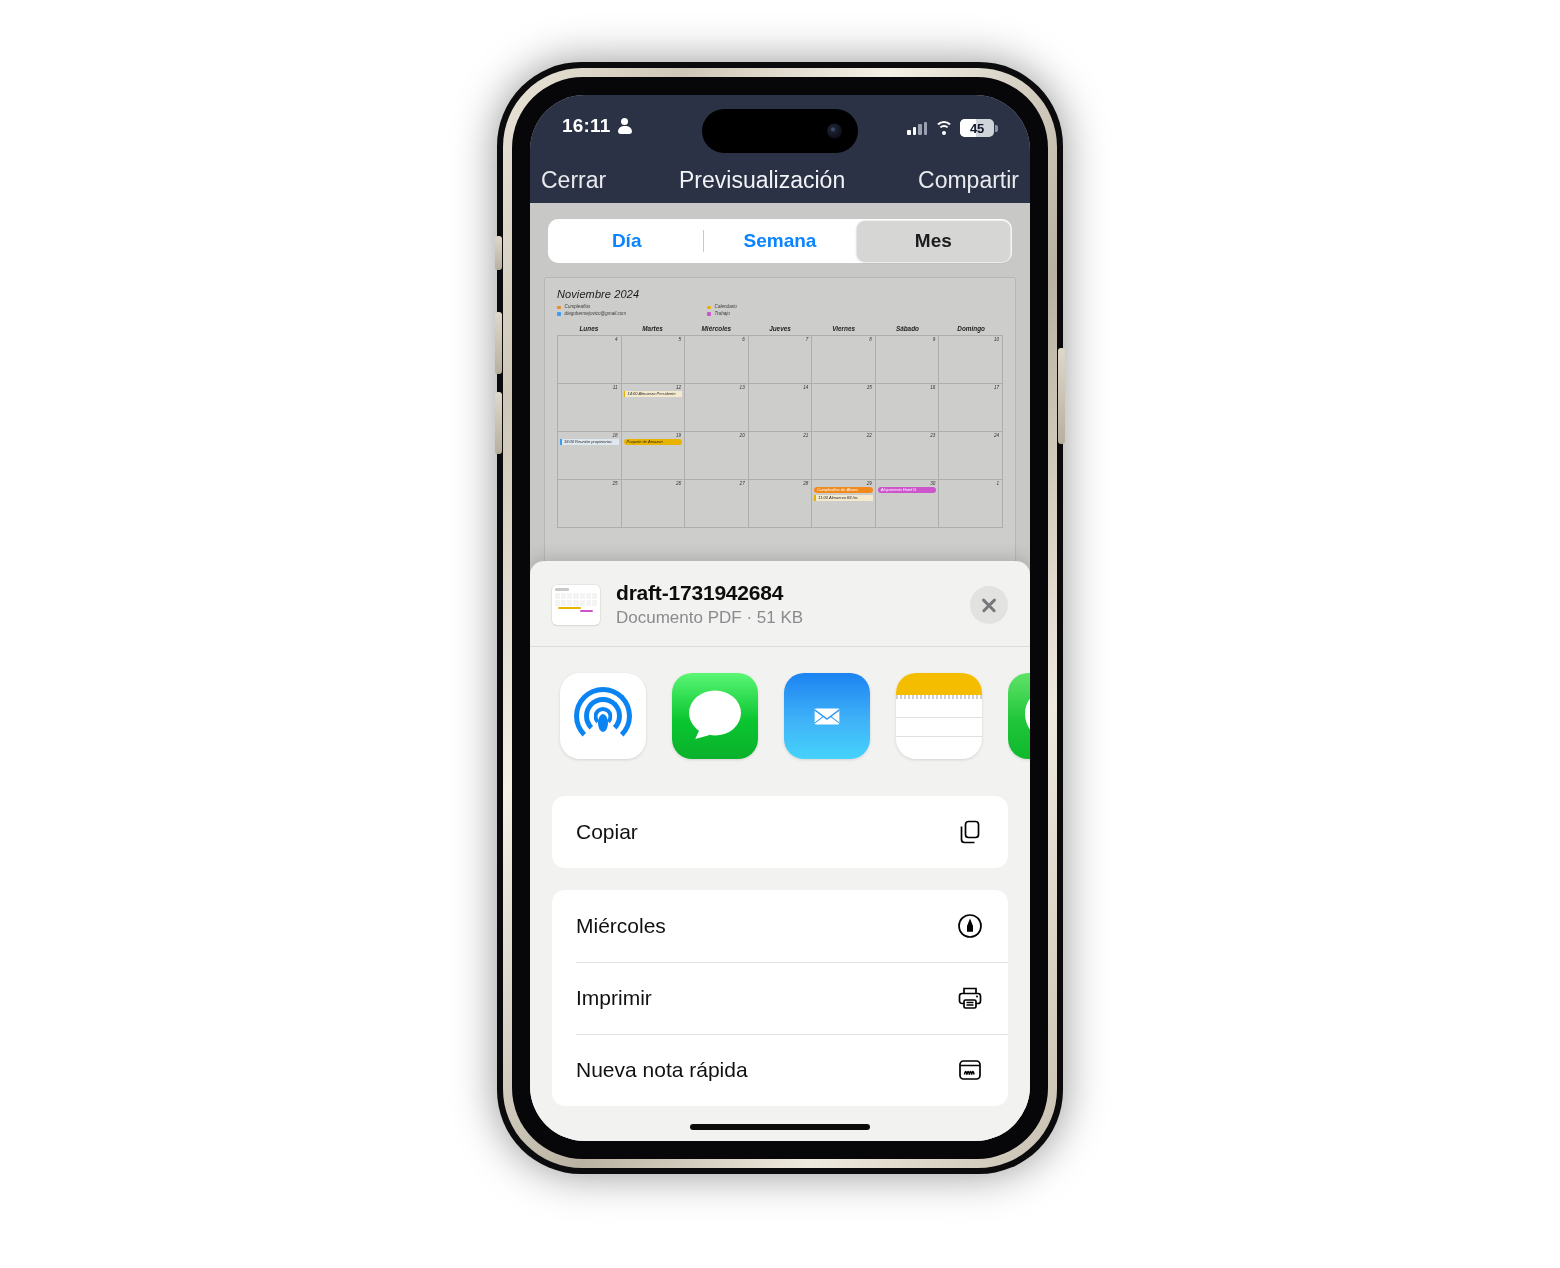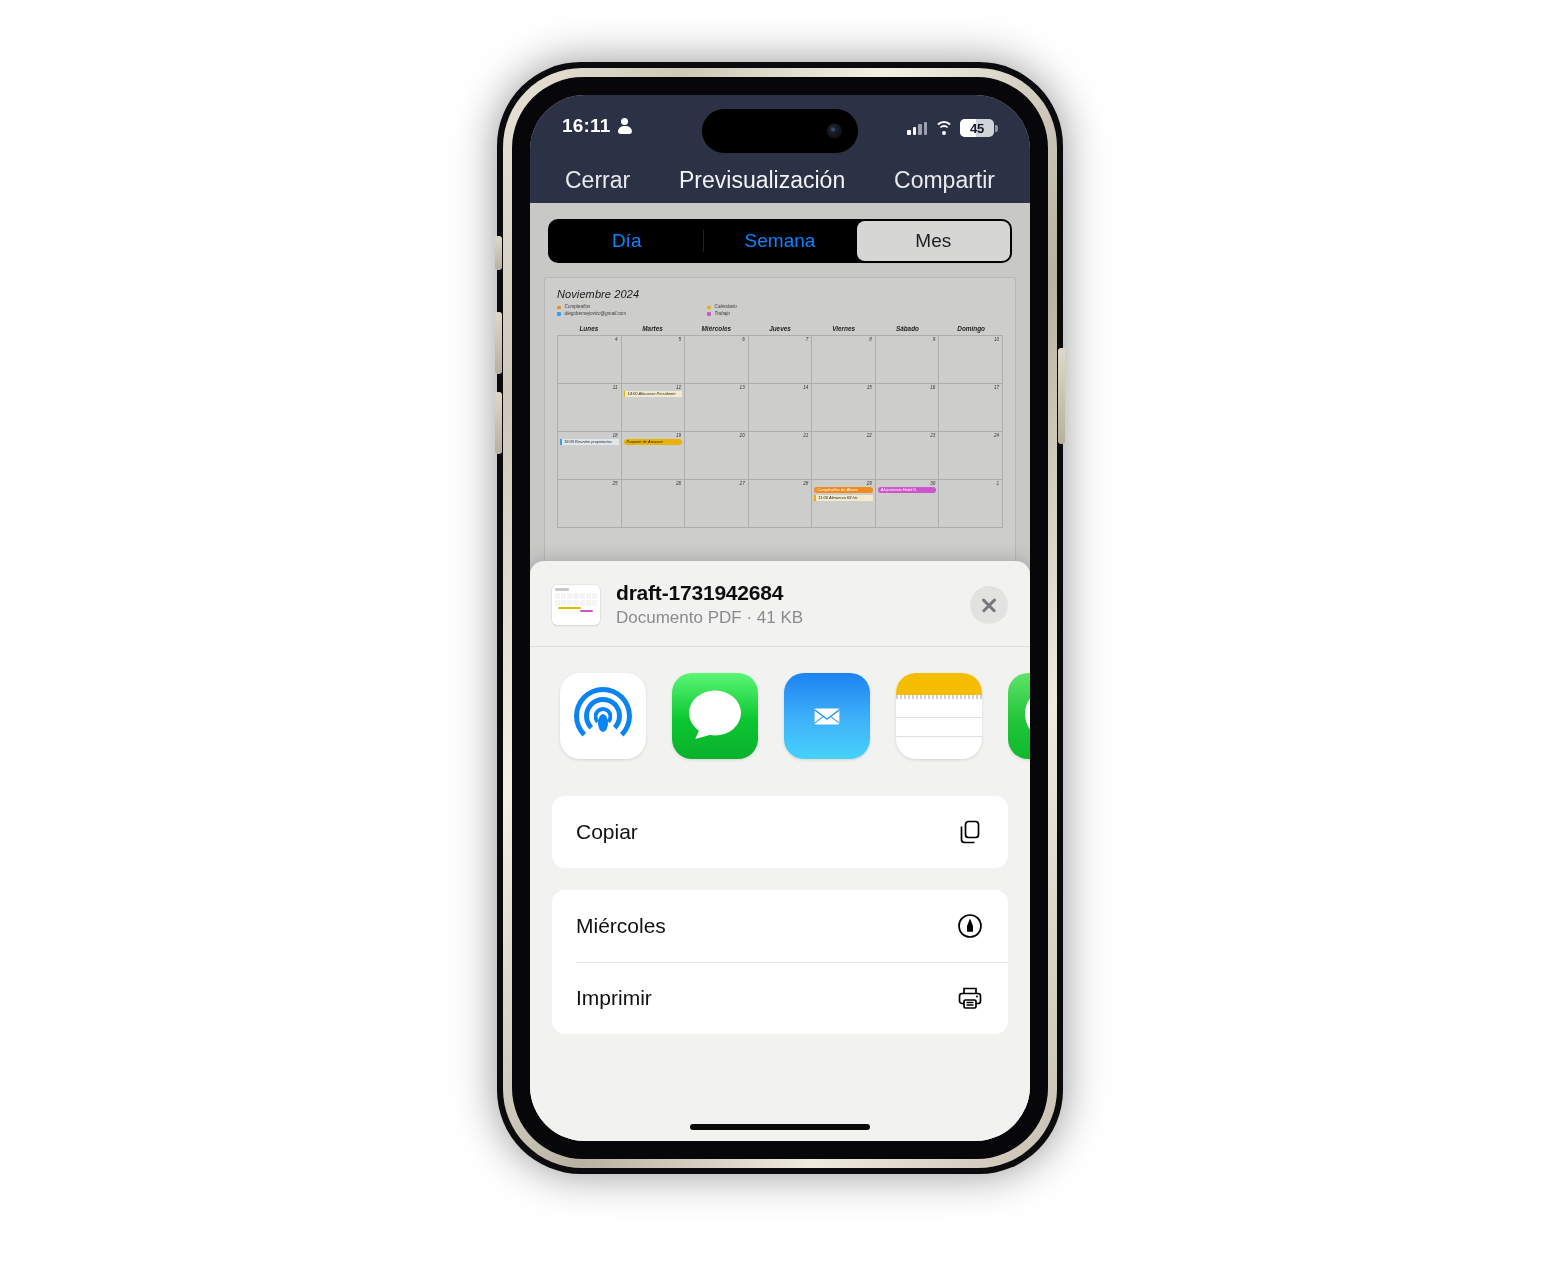--- a/index.html
+++ b/index.html
@@ -157,21 +157,21 @@
   .di-cam::after{
     content:""; position:absolute; left:4px; top:3.5px; width:4px; height:4px;
     border-radius:50%; background:#3b4a6b;
   }
 
   .navtitles {
     position: absolute;
     top: 62px; left: 0; right: 0;
     height: 46px;
     display: flex; align-items: center; justify-content: space-between;
-    padding: 0 35px;
+    padding: 0 11px;
   }
   .nav-btn {
     font-size: 23px;
     color: #e9eaee;
     font-weight: 400;
   }
   .nav-title {
     font-size: 23px;
     color: #f2f3f6;
     font-weight: 400;
@@ -182,24 +182,25 @@
     position: absolute;
     top: 108px; left: 0; right: 0; bottom: 0;
     background: #c8c9c7;
   }
 
   
   .seg-wrap { padding: 16px 18px 14px; }
   .segmented {
     display: flex;
     height: 44px;
-    background: #000000;
+    background: #ffffff;
     border-radius: 10px;
     padding: 2px;
     position: relative;
+    font-weight: bold;
   }
   .seg {
     flex: 1;
     display: flex; align-items: center; justify-content: center;
     font-size: 19px;
     color: #0a84ff;
     border-radius: 8px;
     position: relative;
   }
   .seg + .seg::before {
@@ -661,21 +662,21 @@
             <i></i>
             <i></i>
             <i></i>
             <i></i>
         </div>
         <div class="tn-ev" style="background:#e8b400;width:55%;margin-left:8%;"></div>
         <div class="tn-ev" style="background:#cc55cc;width:30%;margin-left:60%;"></div>
       </div>
       <div class="ss-meta">
         <div class="ss-name">draft-1731942684</div>
-        <div class="ss-sub">Documento PDF · 41 KB</div>
+        <div class="ss-sub">Documento PDF · 51 KB</div>
       </div>
       <div class="ss-close"></div>
     </div>
 
     <div class="ss-apps">
       <div class="app">
         <div class="app-icon ic-airdrop">
           <div class="ad-rings">
             <span class="r1"></span>
               <span class="r2"></span>
@@ -760,19 +761,29 @@
             <svg viewBox="0 0 28 28" fill="none" stroke="#000" stroke-width="1.7">
               <path d="M8 9.5V4.5h12v5"></path>
               <rect x="3.5" y="9.5" width="21" height="10" rx="2.5"></rect>
               <rect x="8" y="16" width="12" height="8" rx="1.5" fill="#fff"></rect>
               <path d="M10.5 18.5h7M10.5 21h7" stroke-width="1.4"></path>
               <circle cx="21" cy="12.5" r="1" fill="#000" stroke="none"></circle>
             </svg>
           </span>
         </div>
 
+        <div class="act-row">
+          <span class="act-label">Nueva nota rápida</span>
+          <span class="act-icon">
+            <svg viewBox="0 0 28 28" fill="none" stroke="#000" stroke-width="1.7">
+              <rect x="4" y="5" width="20" height="18" rx="3.5"></rect>
+              <path d="M4.5 9.5h19" stroke-width="1.4"></path>
+              <path d="M8.5 18.5c.8-4 1.6-4 2.4 0 .8-4 1.6-4 2.4 0 .8-4 1.6-4 2.4 0 .8-4 1.6-4 2.4 0" stroke-width="1.5"></path>
+            </svg>
+          </span>
+        </div>
 
       </div>
     </div>
 
     <div class="home-indicator"></div>
   </div>
 </div>
 
 </body></html>

